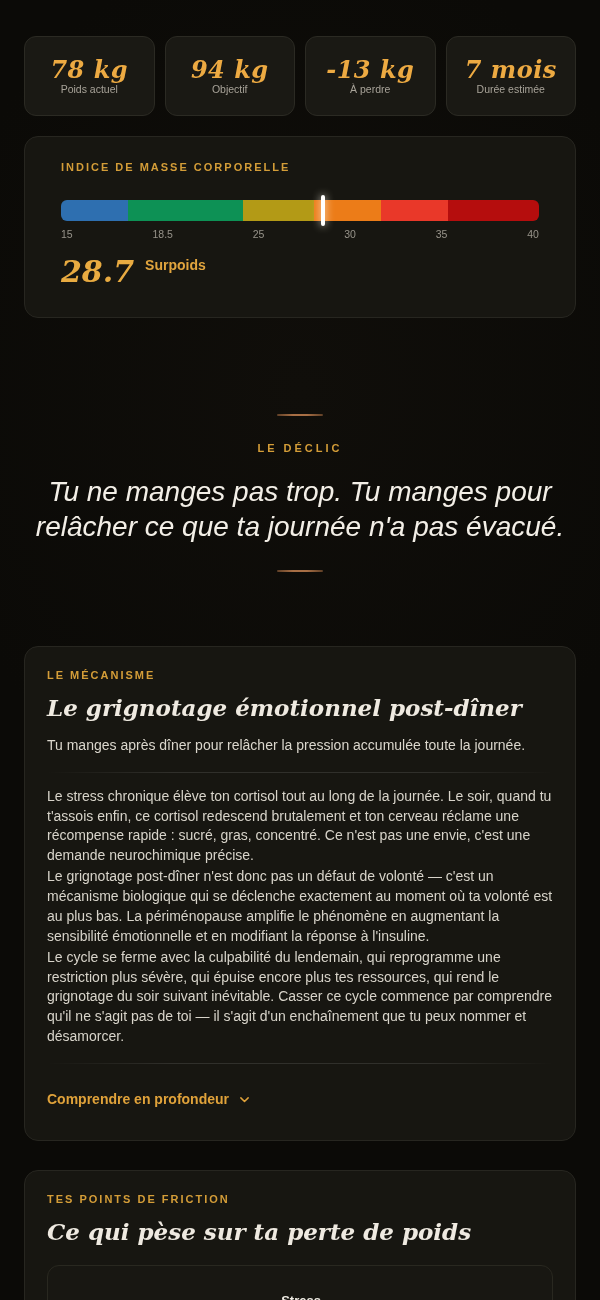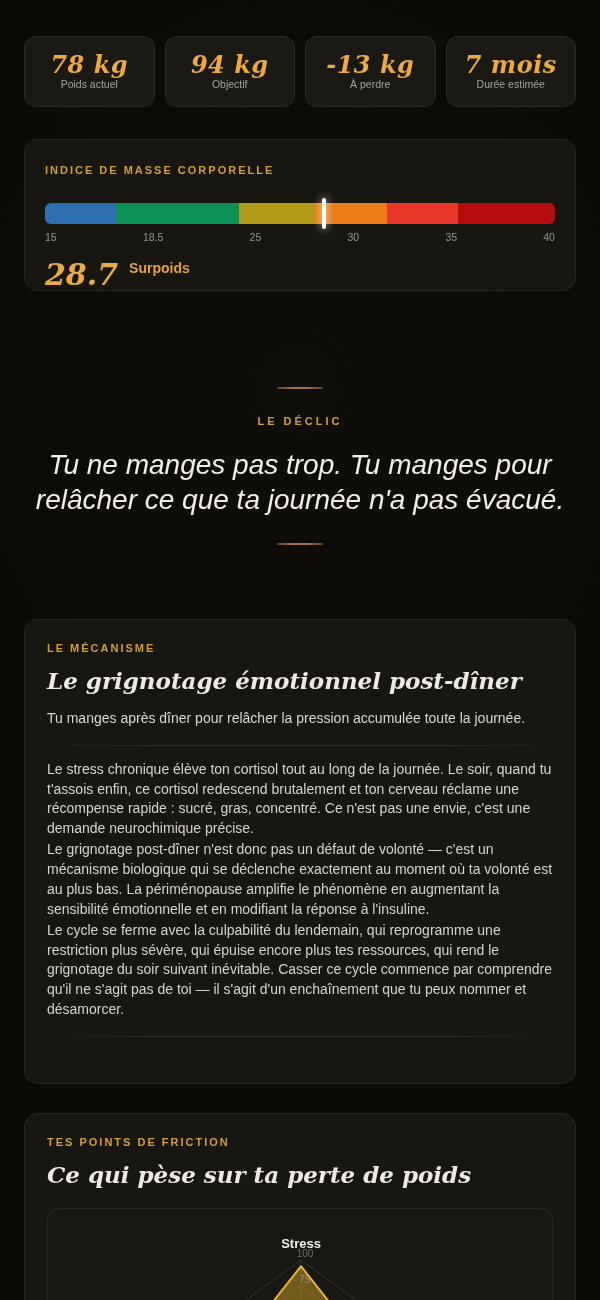--- a/index.html
+++ b/index.html
@@ -9,39 +9,39 @@
     background: radial-gradient(ellipse 90% 50% at 50% 30%, #100e0a 0%, #0b0a07 70%), #0b0a07;
     font-family: "Liberation Sans", sans-serif;
     color: #d8d4ca;
   }
   .page { padding: 36px 24px 0; }
 
   
   .stats-row { display: grid; grid-template-columns: repeat(4, 1fr); gap: 10px; }
   .stat-card {
     background: #1a1914; border: 1px solid #2b2a23; border-radius: 12px;
-    height: 71px; display: flex; flex-direction: column; align-items: center; justify-content: center; gap: 1px;
+    height: 80px; display: flex; flex-direction: column; align-items: center; justify-content: center; gap: 1px;
   }
   .stat-value {
     font-family: "DejaVu Serif", serif; font-style: italic; font-weight: 700;
     font-size: 24px; line-height: 1; color: #edaa42; letter-spacing: .5px;
   }
   .stat-label { font-size: 10.5px; color: #a8a399; }
 
   
   .card { background: #171611; border: 1px solid #272620; border-radius: 14px; }
 
   
   .card-label {
     font-size: 11px; font-weight: 700; letter-spacing: 2px;
     color: #d49d38; text-transform: uppercase;
   }
 
   
-  .bmi-card { margin-top: 32px; padding: 24px 20px 26px; height: 152px; }
+  .bmi-card { margin-top: 20px; padding: 24px 36px 26px; height: 182px; }
   .bmi-bar-wrap { position: relative; margin-top: 27px; }
   .bmi-bar { height: 21px; border-radius: 6px; }
   .bmi-marker {
     position: absolute; top: -5px; width: 4px; height: 31px; border-radius: 3px;
     background: #ffffff; box-shadow: 0 0 9px rgba(255,250,235,.9);
   }
   .bmi-ticks { display: flex; justify-content: space-between; margin-top: 7px; font-size: 10.5px; color: #97938a; }
   .bmi-result { margin-top: 17px; display: flex; align-items: flex-start; gap: 11px; }
   .bmi-value {
     font-family: "DejaVu Serif", serif; font-style: italic; font-weight: 700;
@@ -148,20 +148,28 @@
 
   <section class="card mech-card">
     <div class="card-label">LE MÉCANISME</div>
     <h2 class="card-title">Le grignotage émotionnel post-dîner</h2>
     <div class="mech-subtitle">Tu manges après dîner pour relâcher la pression accumulée toute la journée.</div>
     <div class="soft-divider"></div>
     <p>Le stress chronique élève ton cortisol tout au long de la journée. Le soir, quand tu t'assois enfin, ce cortisol redescend brutalement et ton cerveau réclame une récompense rapide : sucré, gras, concentré. Ce n'est pas une envie, c'est une demande neurochimique précise.</p>
     <p>Le grignotage post-dîner n'est donc pas un défaut de volonté — c'est un mécanisme biologique qui se déclenche exactement au moment où ta volonté est au plus bas. La périménopause amplifie le phénomène en augmentant la sensibilité émotionnelle et en modifiant la réponse à l'insuline.</p>
     <p>Le cycle se ferme avec la culpabilité du lendemain, qui reprogramme une restriction plus sévère, qui épuise encore plus tes ressources, qui rend le grignotage du soir suivant inévitable. Casser ce cycle commence par comprendre qu'il ne s'agit pas de toi — il s'agit d'un enchaînement que tu peux nommer et désamorcer.</p>
     <div class="soft-divider"></div>
+    <button class="expand-row">
+      <span>Comprendre en profondeur</span>
+      <span class="chevron-icon">
+        <svg width="13" height="13" viewBox="0 0 16 16" fill="none">
+          <path d="M3.5 6l4.5 4.5L12.5 6" stroke="currentColor" stroke-width="1.8" stroke-linecap="round" stroke-linejoin="round"></path>
+        </svg>
+      </span>
+    </button>
   </section>
 
   <section class="card friction-card">
     <div class="card-label">TES POINTS DE FRICTION</div>
     <h2 class="card-title">Ce qui pèse sur ta perte de poids</h2>
     <div class="chart-box">
       <svg id="radarSvg" width="508" height="440" viewBox="0 0 508 440">
           <polygon points="253.0,129.0 277.7,147.0 268.3,176.0 237.7,176.0 228.3,147.0" fill="none" stroke="rgba(210,200,180,0.16)" stroke-width="1"></polygon>
           <polygon points="253.0,103.0 302.5,138.9 283.6,197.1 222.4,197.1 203.5,138.9" fill="none" stroke="rgba(210,200,180,0.16)" stroke-width="1"></polygon>
           <polygon points="253.0,77.0 327.2,130.9 298.8,218.1 207.2,218.1 178.8,130.9" fill="none" stroke="rgba(210,200,180,0.16)" stroke-width="1"></polygon>

